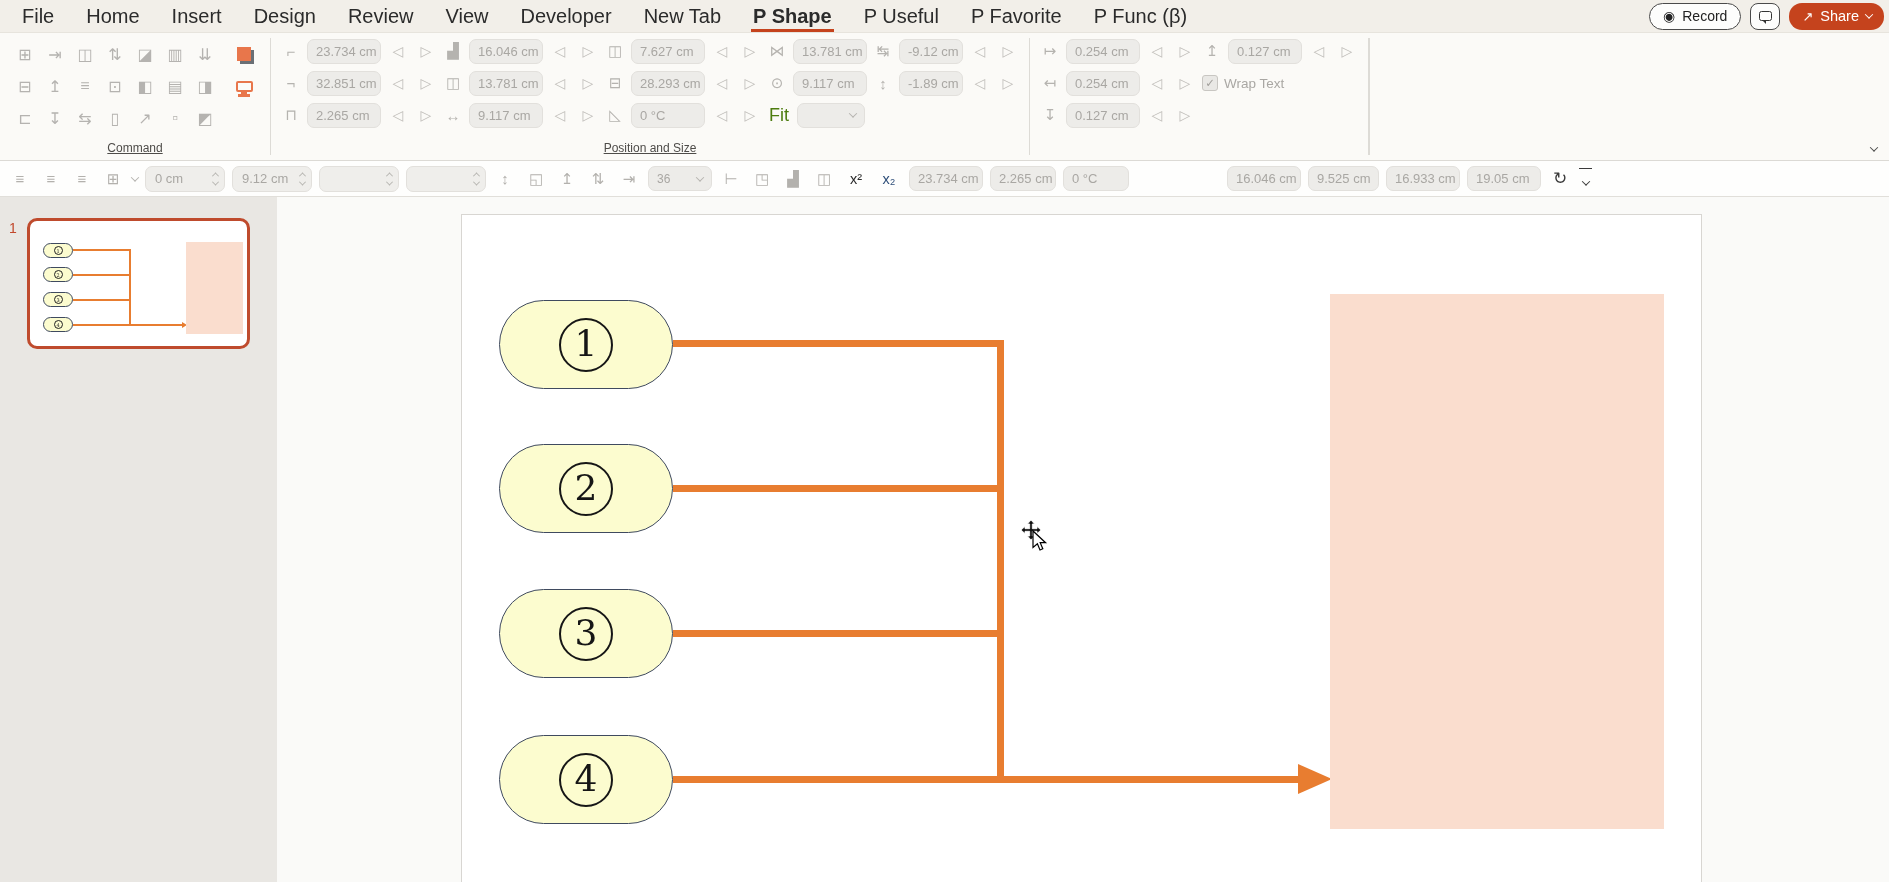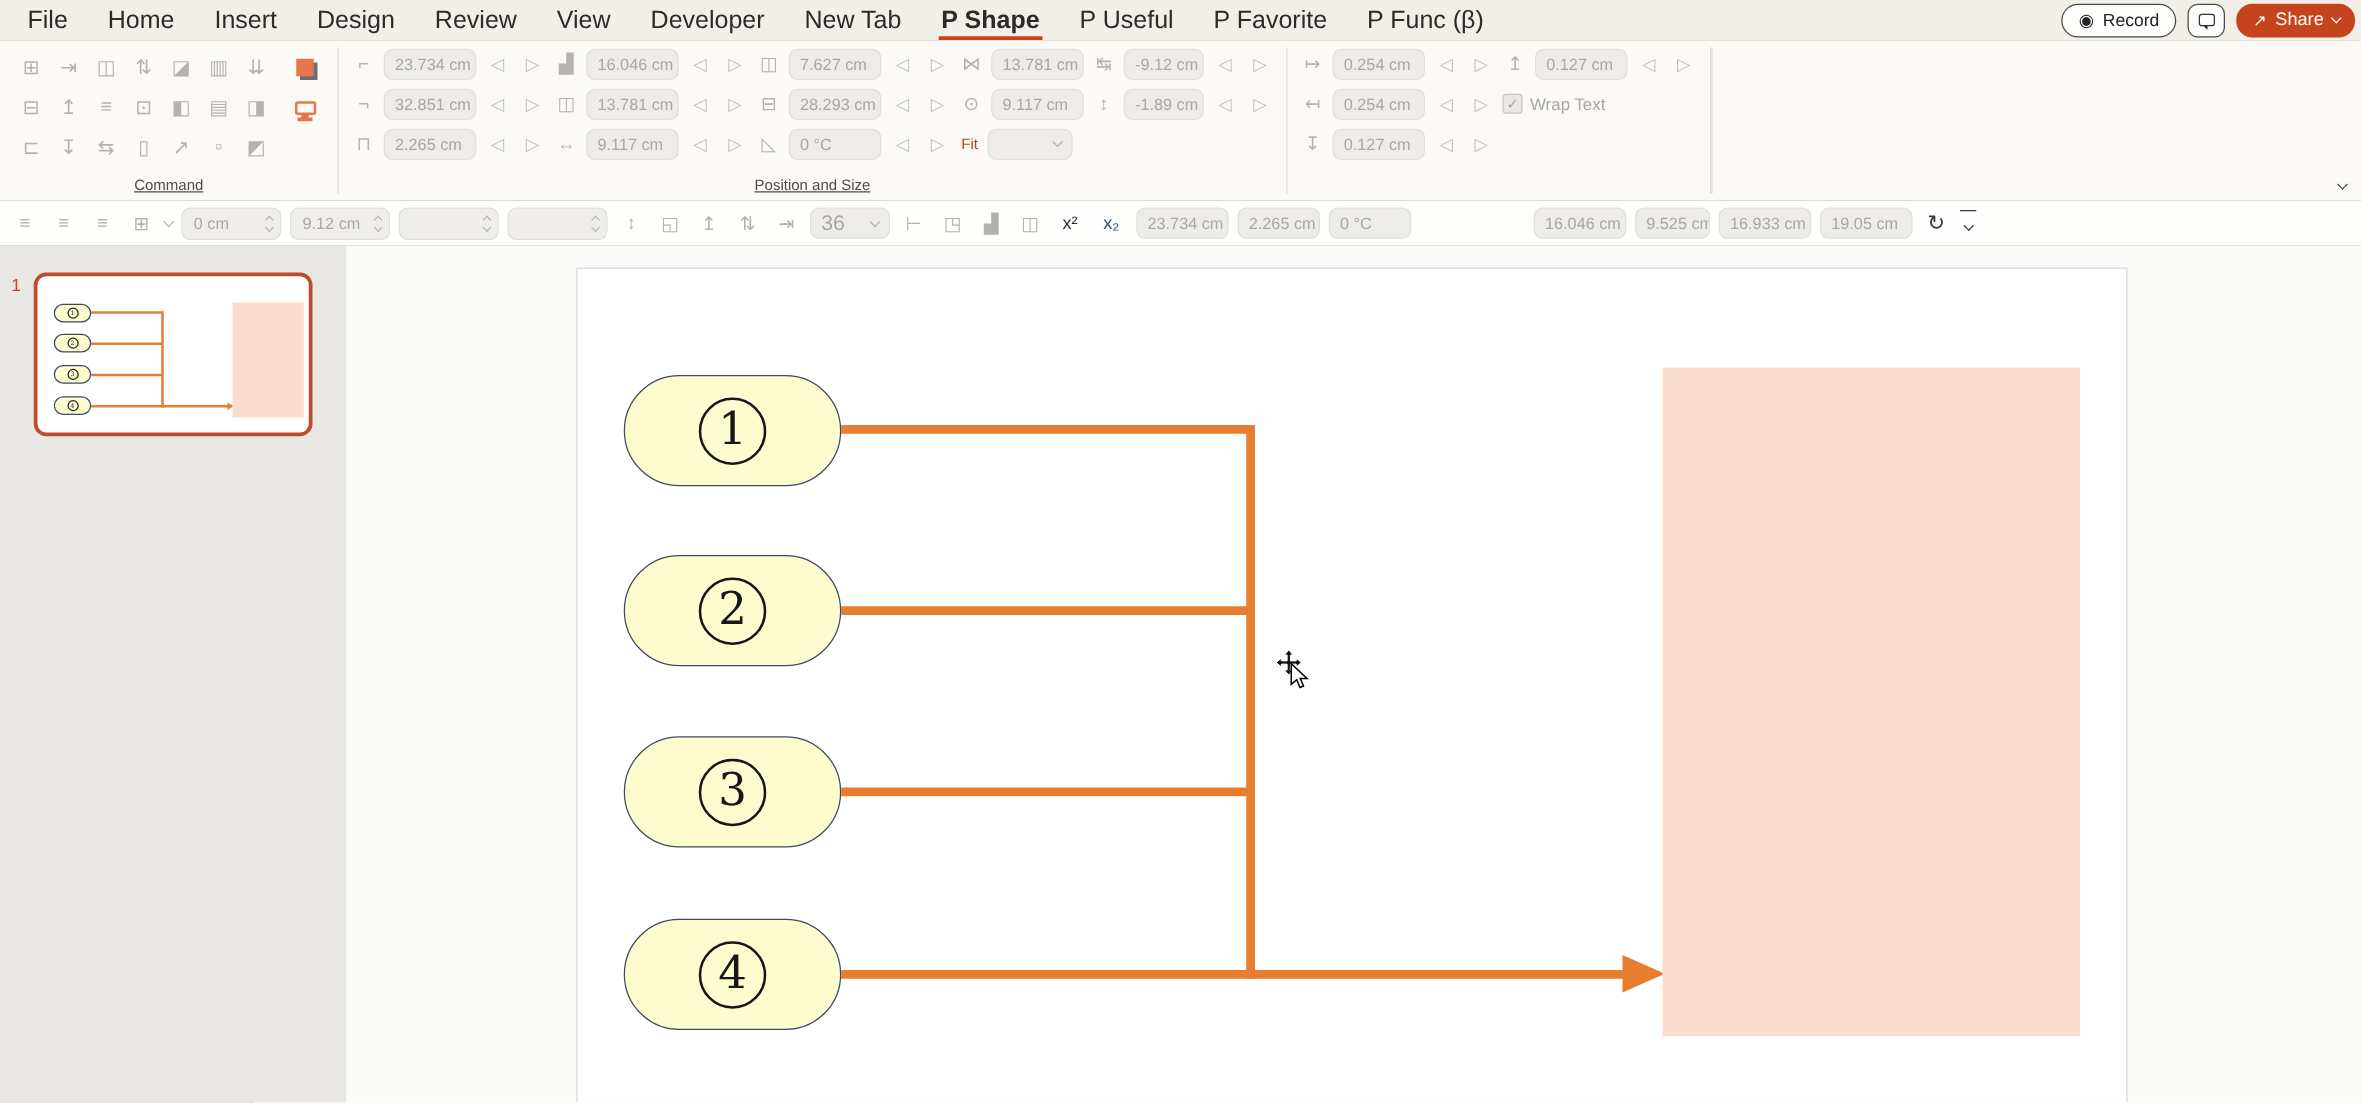--- a/index.html
+++ b/index.html
@@ -40,22 +40,22 @@
   .monitor { width:17px; height:11px; border:2px solid #E8764B; border-radius:2px; position:relative; }
   .monitor::after { content:""; position:absolute; left:3.5px; bottom:-5px; width:6px; height:3px; background:#E8764B; box-shadow:-3px 2px 0 0 #E8764B, 3px 2px 0 0 #E8764B; }
 
   .fld { width:74px; height:25px; background:#EDECE9; border:1px solid #E2E0DC; border-radius:7px; color:#A9A7A3; font-size:13px; display:flex; align-items:center; padding:0 8px; white-space:nowrap; overflow:hidden; }
   .fld.narrow { width:64px; }
   .fld.active { background:#fff; border:1px solid #767472; color:#111; width:92px; border-radius:3px; }
   .tri { color:#C0BEBA; font-size:14px; line-height:1; width:22px; text-align:center; }
   .tri.l::before { content:"◁"; }
   .tri.r::before { content:"▷"; }
   .ric { color:#B5B3AF; font-size:15px; width:20px; text-align:center; flex:none; }
-  .fitlab { color:#c2410c; font-size:12px; padding:0 2px; }
-  .dd { width:68px; height:25px; background:#EDECE9; border:1px solid #E2E0DC; border-radius:7px; display:flex; align-items:center; justify-content:flex-end; padding:0 8px; color:#A9A7A3; font-size:17px; }
+  .fitlab { color:#4d7c0f; font-size:18px; padding:0 2px; }
+  .dd { width:68px; height:25px; background:#EDECE9; border:1px solid #E2E0DC; border-radius:7px; display:flex; align-items:center; justify-content:flex-end; padding:0 8px; color:#A9A7A3; font-size:12px; }
   .dd .val { margin-right:auto; }
   .dd .chev { border-color:#B5B3AF; }
 
   .cb { width:16px; height:16px; border:1.6px solid #565656; border-radius:3px; background:#fff; display:flex; align-items:center; justify-content:center; font-size:11.5px; color:#222; flex:none; }
   .cb.checked::after { content:"✓"; }
   .cb.disabled { border-color:#C8C6C2; background:#E9E8E5; color:#A3A19D; }
   .cblab { font-size:13.5px; color:#1F1F1F; white-space:nowrap; }
   .cblab.disabled { color:#A9A7A3; }
   .ruler { width:20px; height:8px; border:1.5px solid #CC4B28; border-radius:2px; transform:rotate(-40deg); background:repeating-linear-gradient(90deg, transparent 0 3px, #CC4B28 3px 4.5px); margin:0 2px; }
 
@@ -359,21 +359,21 @@
   <span class="t2icon">◳</span>
   <span class="t2icon">▟</span>
   <span class="t2icon">◫</span>
   <span class="supsub">x²</span>
   <span class="supsub" style="color:#2E4E79">x₂</span>
   <span class="fld">23.734 cm</span>
   <span class="fld" style="width:66px">2.265 cm</span>
   <span class="fld" style="width:66px">0 °C</span>
   <span class="gap-lg"></span>
   <span class="fld">16.046 cm</span>
-  <span class="fld" style="width:60px">9.525 cm</span>
+  <span class="fld" style="width:71px">9.525 cm</span>
   <span class="fld">16.933 cm</span>
   <span class="fld">19.05 cm</span>
   <span class="t2icon dark" style="font-size:17px">↻</span>
   <span class="filter-ic"><span class="chev"></span></span>
 </div>
 
 <div class="main">
 
   <div class="thumbs">
     <div class="slide-no">1</div>

